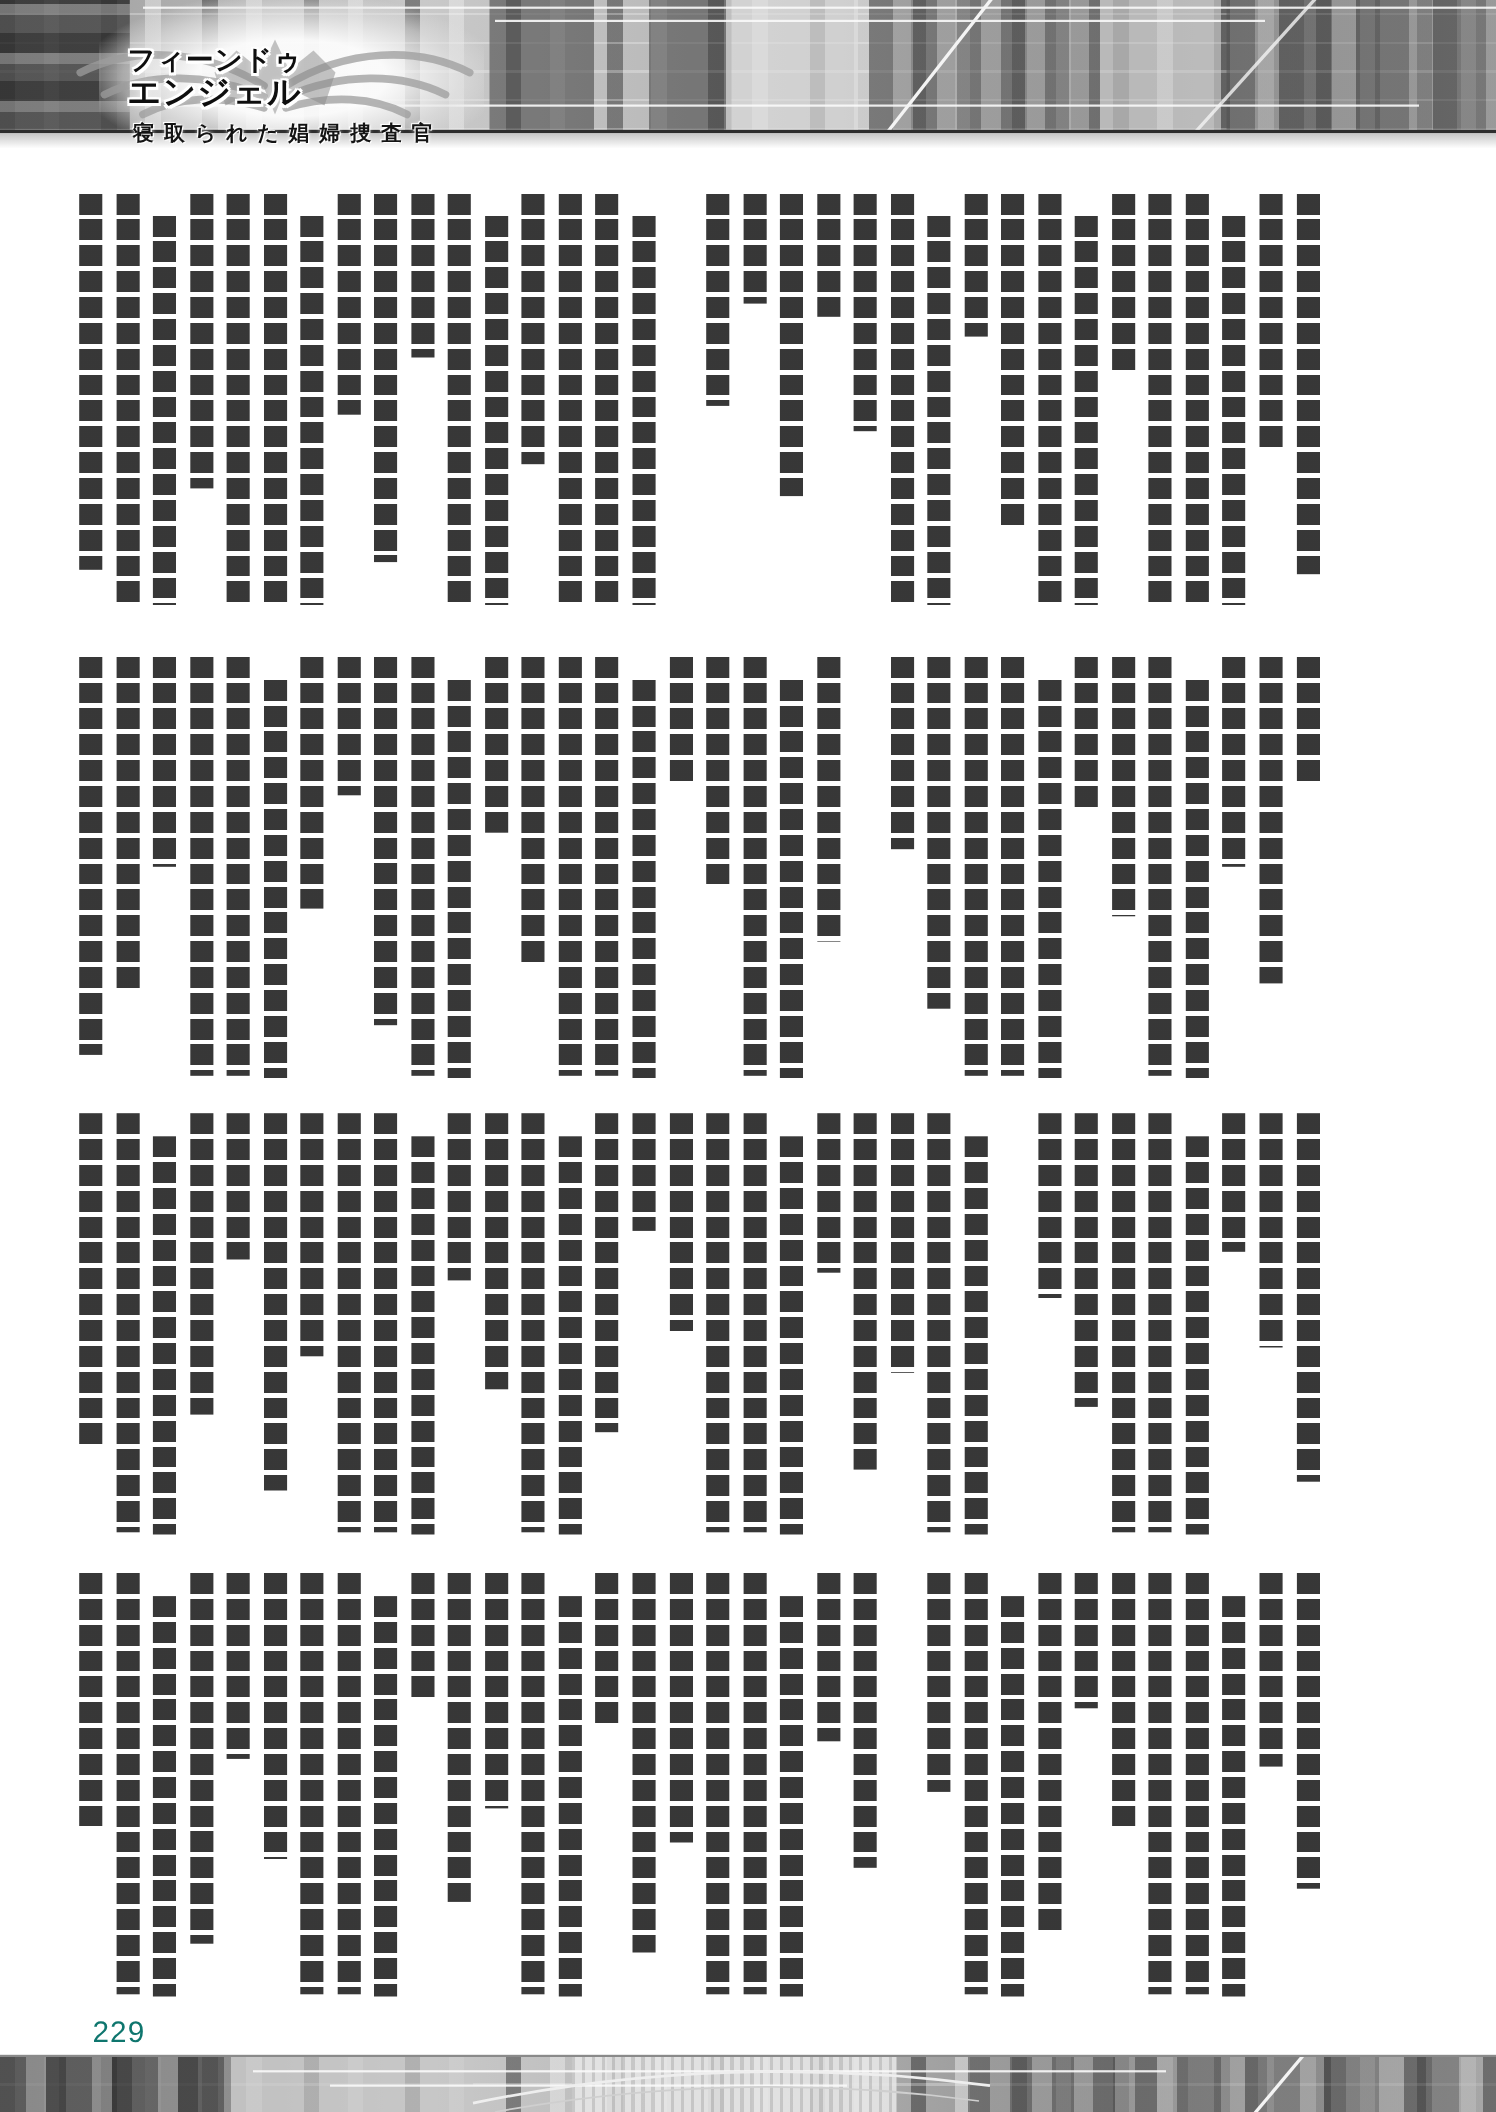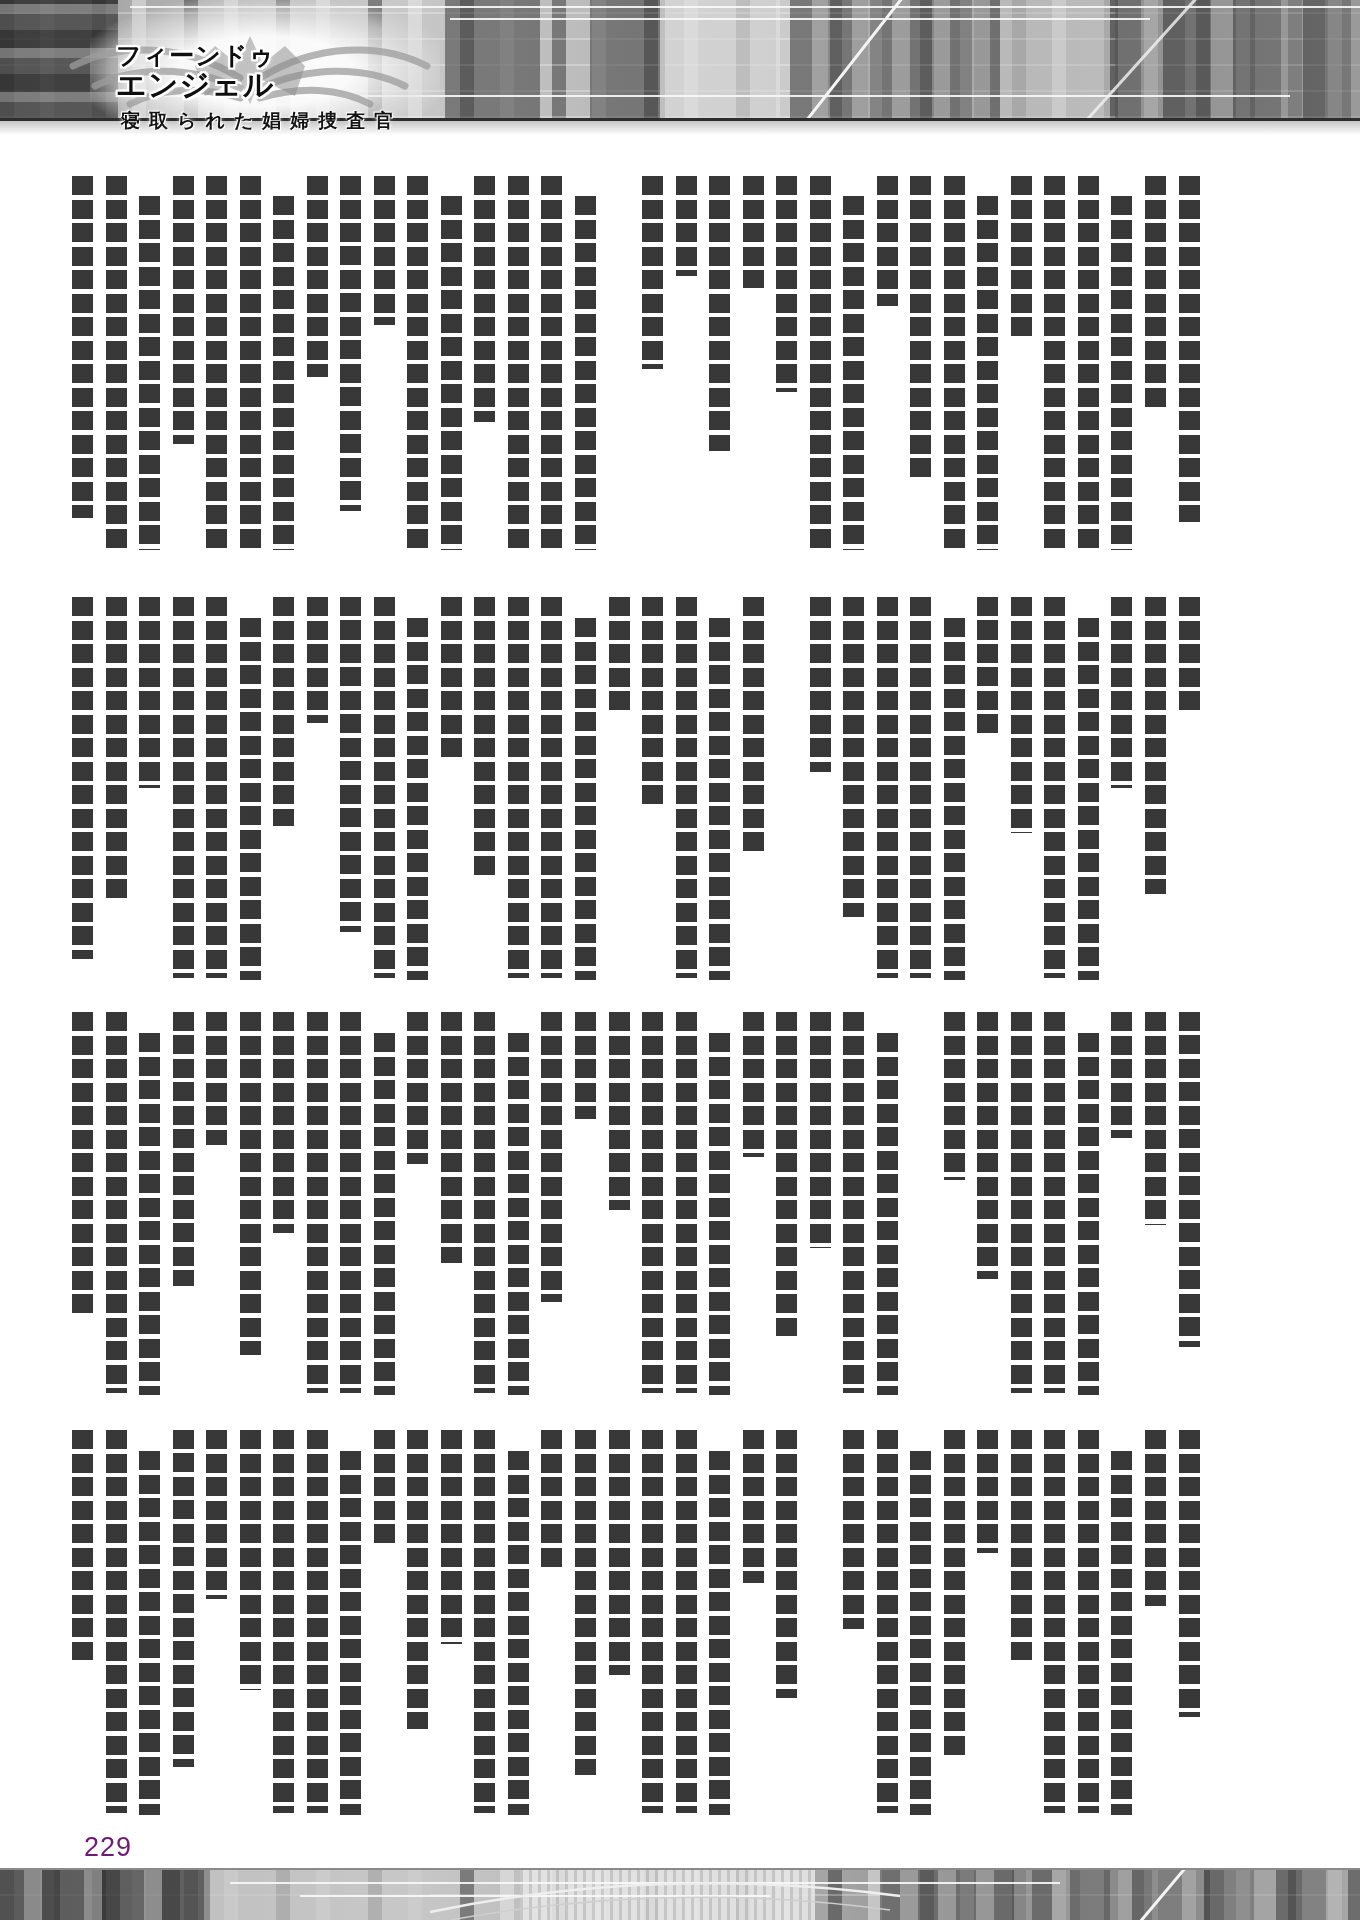--- a/index.html
+++ b/index.html
@@ -39,21 +39,21 @@
   
   .text-band{position:absolute;left:72px;width:1128px;display:flex;
     flex-direction:row-reverse;justify-content:space-between;}
   .tcol{width:21px;height:100%;flex:0 0 auto;}
   .tbar{position:relative;width:100%;
     background-image:repeating-linear-gradient(180deg,#212121 0 19px,rgba(0,0,0,0) 19px 23.5px);
     opacity:.9;}
 
   
   .page-number{position:absolute;left:84px;top:1832px;font-family:"Liberation Sans",sans-serif;
-    font-size:27px;letter-spacing:1px;color:#701a75;}
+    font-size:27px;letter-spacing:1px;color:#0f766e;}
 
   .swoosh{position:absolute;left:420px;top:0;}
 </style>
 </head>
 <body>
 
 <div class="page">
 
   <div class="deco-band top">
     <div class="patch" style="left:0;top:0;width:118px;height:118px;

